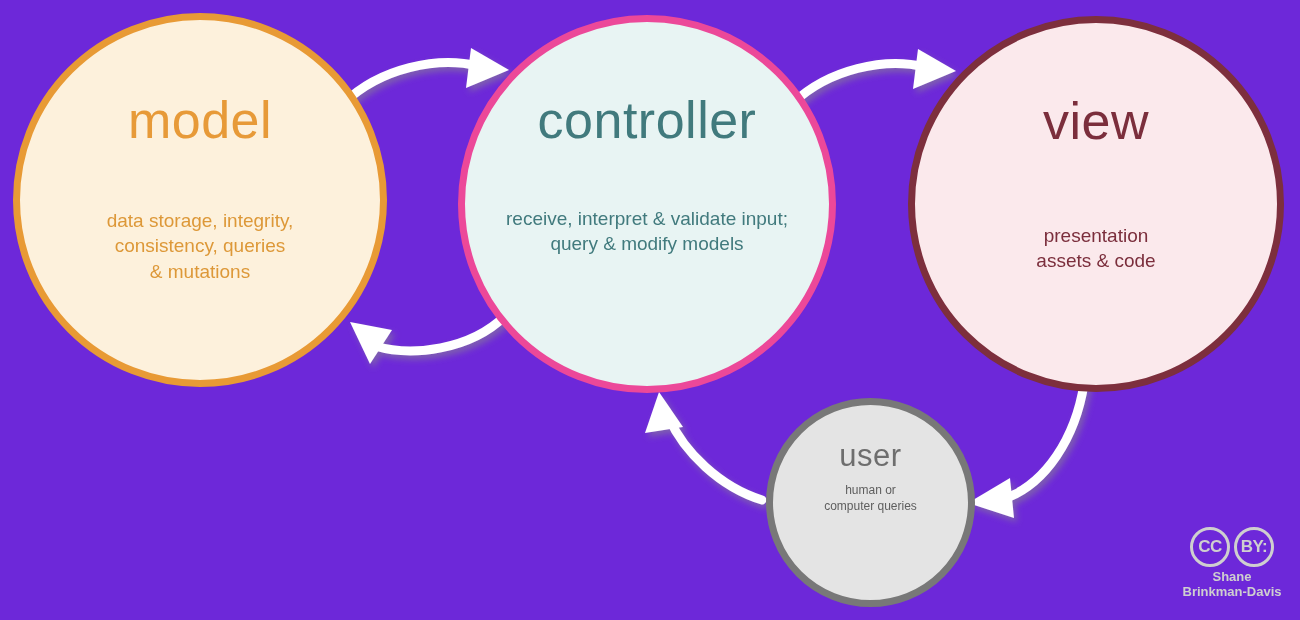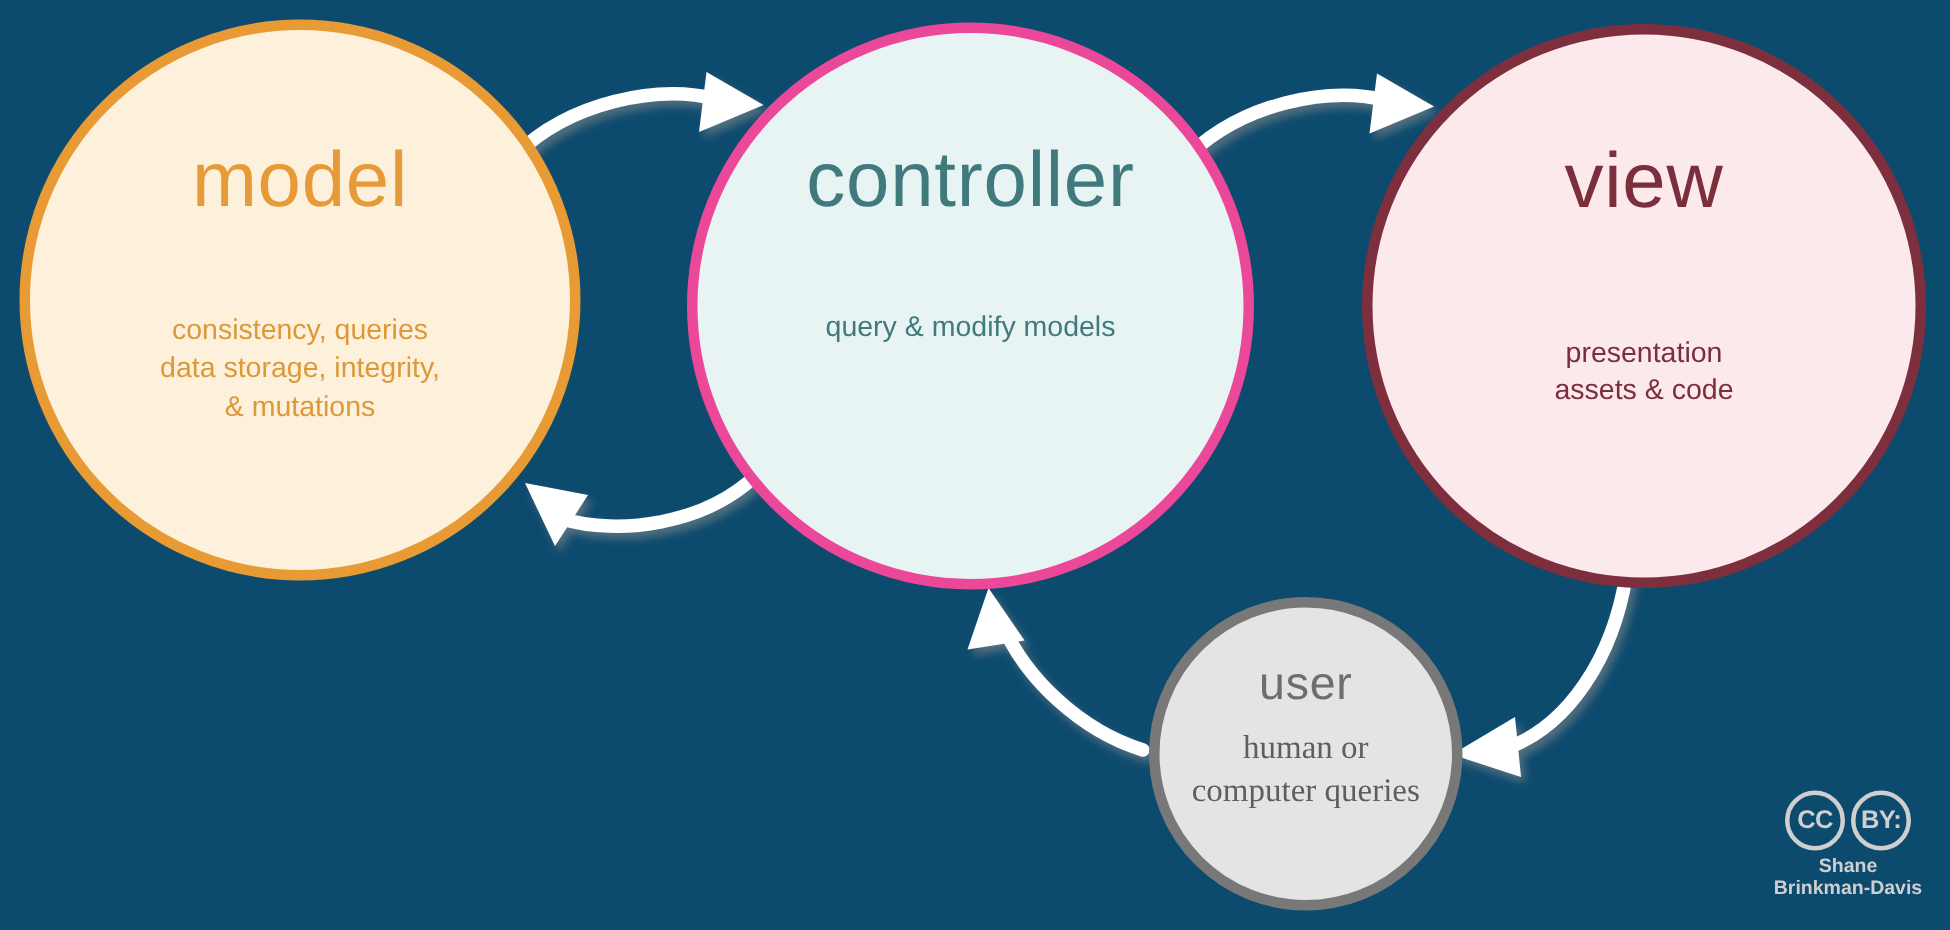--- a/index.html
+++ b/index.html
@@ -8,21 +8,21 @@
     padding: 0;
     background: #dcdcdc;
   }
   body {
     font-family: "Liberation Sans", sans-serif;
   }
   #canvas {
     position: relative;
     width: 1300px;
     height: 620px;
-    background: #0c4a6e;
+    background: #6d28d9;
     overflow: hidden;
   }
 
   
   #arrows-layer {
     position: absolute;
     left: 0; top: 0;
     width: 1300px;
     height: 620px;
     z-index: 1;
@@ -112,23 +112,22 @@
     border: 7px solid #787878;
     z-index: 3;
   }
   #node-user .node-title {
     color: #6e6e6e;
     font-size: 31px;
     margin-top: 35px;
   }
   #node-user .node-desc {
     color: #5e5e5e;
-    font-size: 22px;
+    font-size: 12px;
     margin-top: 12px;
-    font-family: Liberation Serif, serif;
   }
 
   
   #license-badge {
     position: absolute;
     left: 1176px;
     top: 527px;
     width: 112px;
     z-index: 4;
     display: flex;
@@ -197,29 +196,30 @@
 
     <g filter="url(#arrowShadow)">
       <path d="M 762,500 C 720,487 684,452 669,418" fill="none" stroke="#ffffff" stroke-width="9" stroke-linecap="round"></path>
       <path d="M 659,392 L 683,427 L 645,433 Z" fill="#ffffff"></path>
     </g>
   </svg>
 
   <div class="node" id="node-model">
     <div class="node-title">model</div>
     <div class="node-desc">
+      <div>data storage, integrity,</div>
       <div>consistency, queries</div>
-      <div>data storage, integrity,</div>
       <div>&amp; mutations</div>
     </div>
   </div>
 
   <div class="node" id="node-controller">
     <div class="node-title">controller</div>
     <div class="node-desc">
+      <div>receive, interpret &amp; validate input;</div>
       <div>query &amp; modify models</div>
     </div>
   </div>
 
   <div class="node" id="node-view">
     <div class="node-title">view</div>
     <div class="node-desc">
       <div>presentation</div>
       <div>assets &amp; code</div>
     </div>

